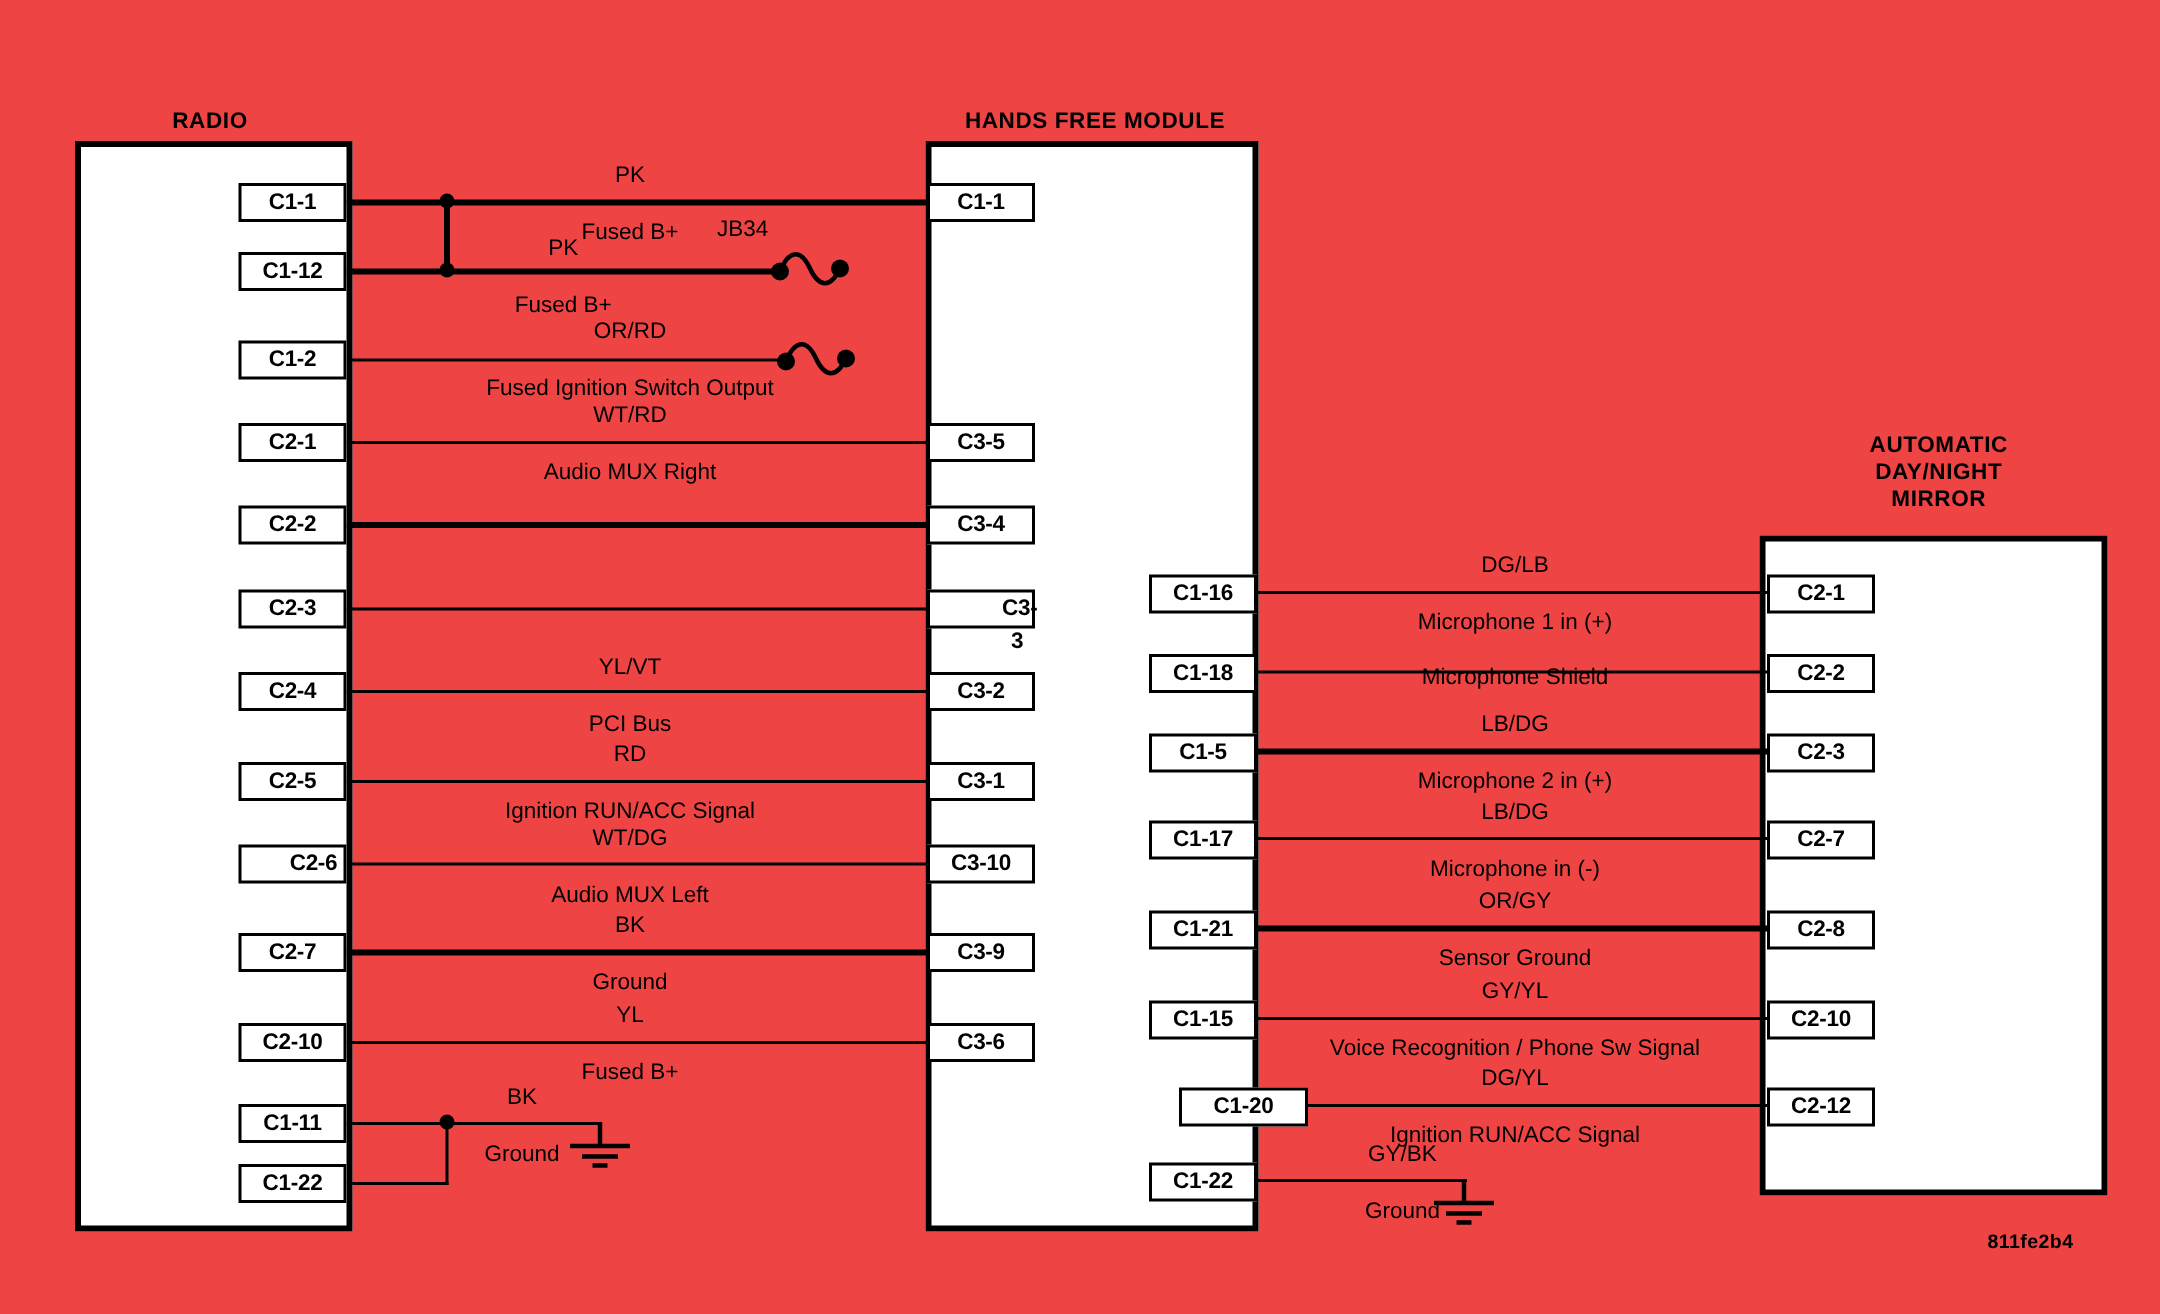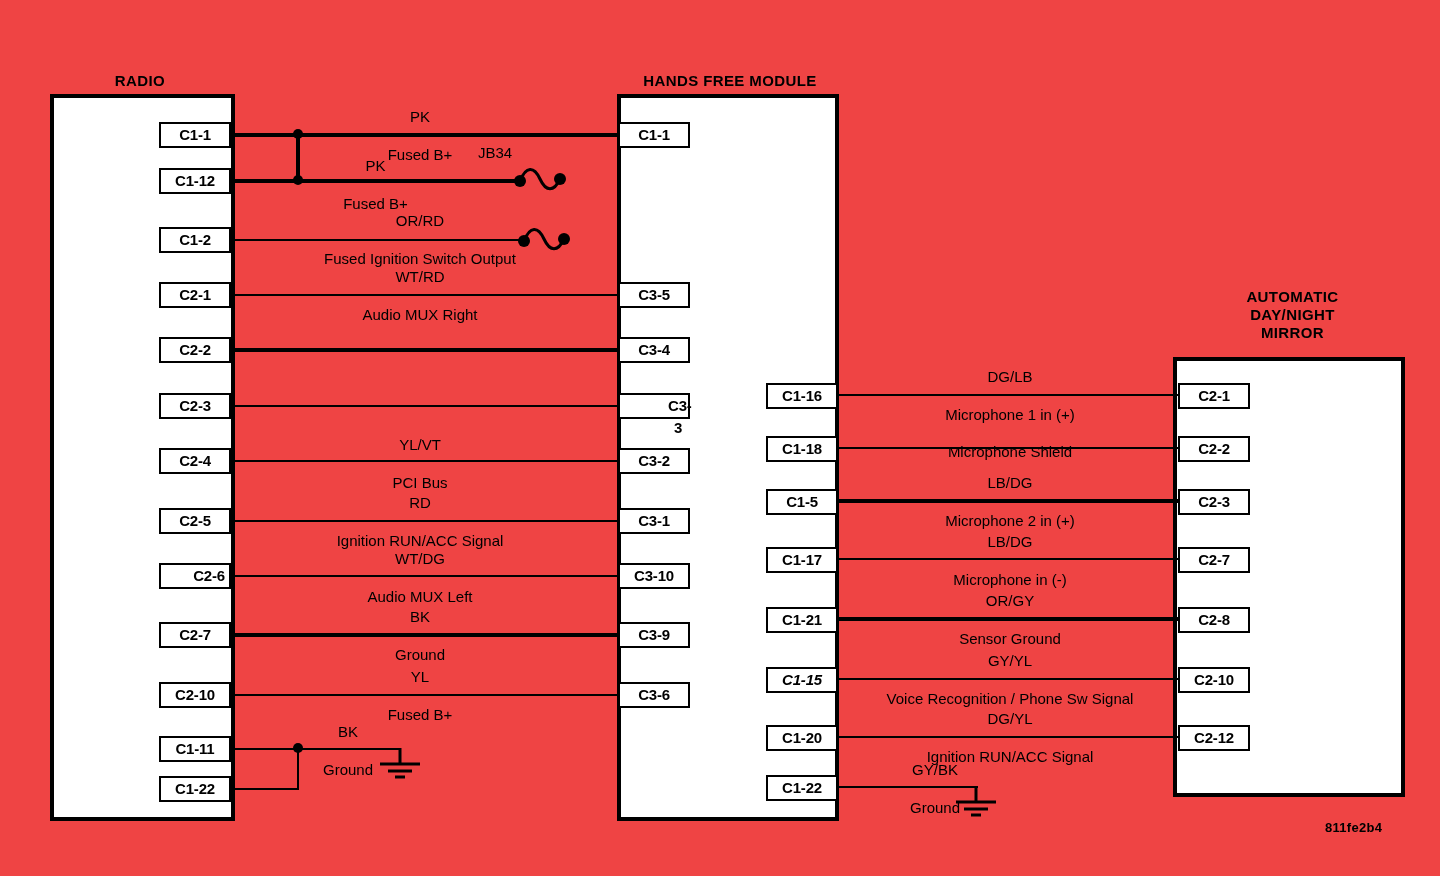--- a/index.html
+++ b/index.html
@@ -143,22 +143,22 @@
   <div class="pin" style="left:618px; top:508px; width:72px;">C3-1</div>
   <div class="pin" style="left:618px; top:563px; width:72px;">C3-10</div>
   <div class="pin" style="left:618px; top:622px; width:72px;">C3-9</div>
   <div class="pin" style="left:618px; top:682px; width:72px;">C3-6</div>
 
   <div class="pin" style="left:766px; top:383px; width:72px;">C1-16</div>
   <div class="pin" style="left:766px; top:436px; width:72px;">C1-18</div>
   <div class="pin" style="left:766px; top:489px; width:72px;">C1-5</div>
   <div class="pin" style="left:766px; top:547px; width:72px;">C1-17</div>
   <div class="pin" style="left:766px; top:607px; width:72px;">C1-21</div>
-  <div class="pin" style="left:766px; top:667px; width:72px;font-style:italic;">C1-15</div>
-  <div class="pin" style="left:766px; top:725px; width:72px;">C1-20</div>
+  <div class="pin" style="left:766px; top:667px; width:72px;">C1-15</div>
+  <div class="pin" style="left:786px; top:725px; width:86px;">C1-20</div>
   <div class="pin" style="left:766px; top:775px; width:72px;">C1-22</div>
 
   <div class="module-title" style="left:1205px; top:288px; width:175px;">AUTOMATIC
 DAY/NIGHT
 MIRROR</div>
   <div class="module-box" style="left:1173px; top:357px; width:232px; height:440px;"></div>
 
   <div class="pin" style="left:1178px; top:383px; width:72px;">C2-1</div>
   <div class="pin" style="left:1178px; top:436px; width:72px;">C2-2</div>
   <div class="pin" style="left:1178px; top:489px; width:72px;">C2-3</div>

